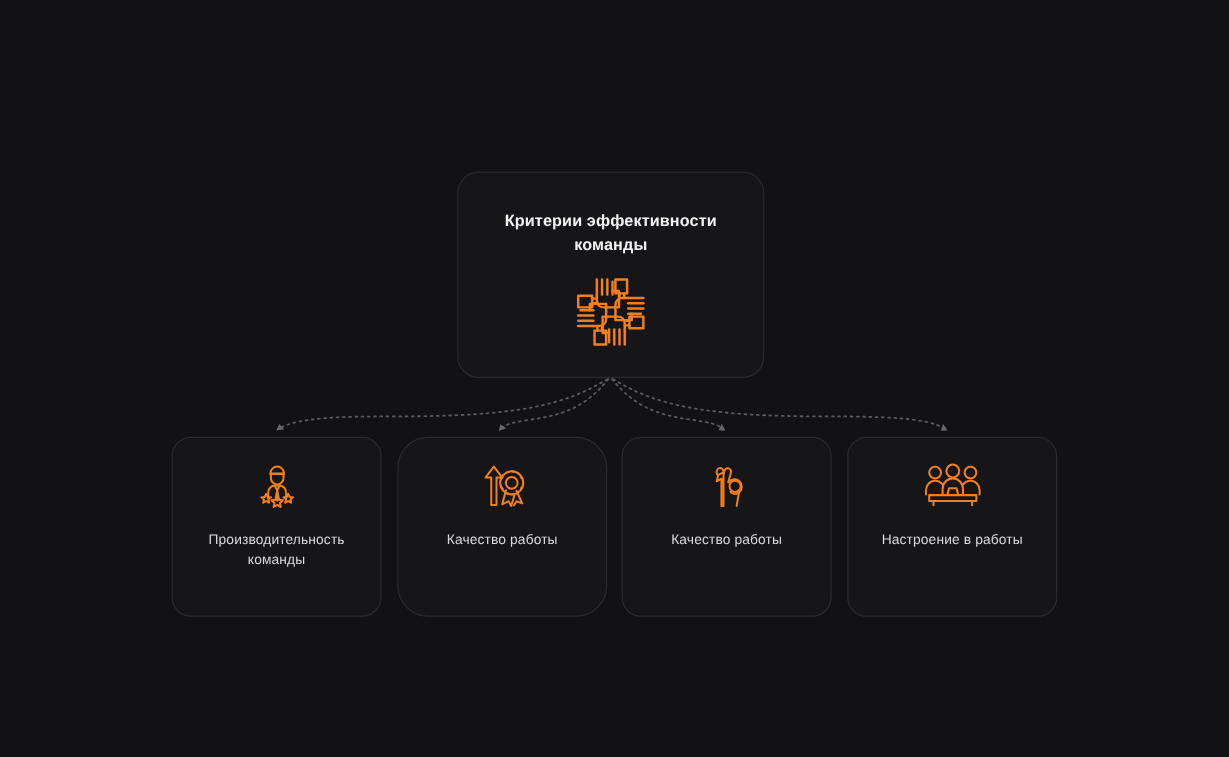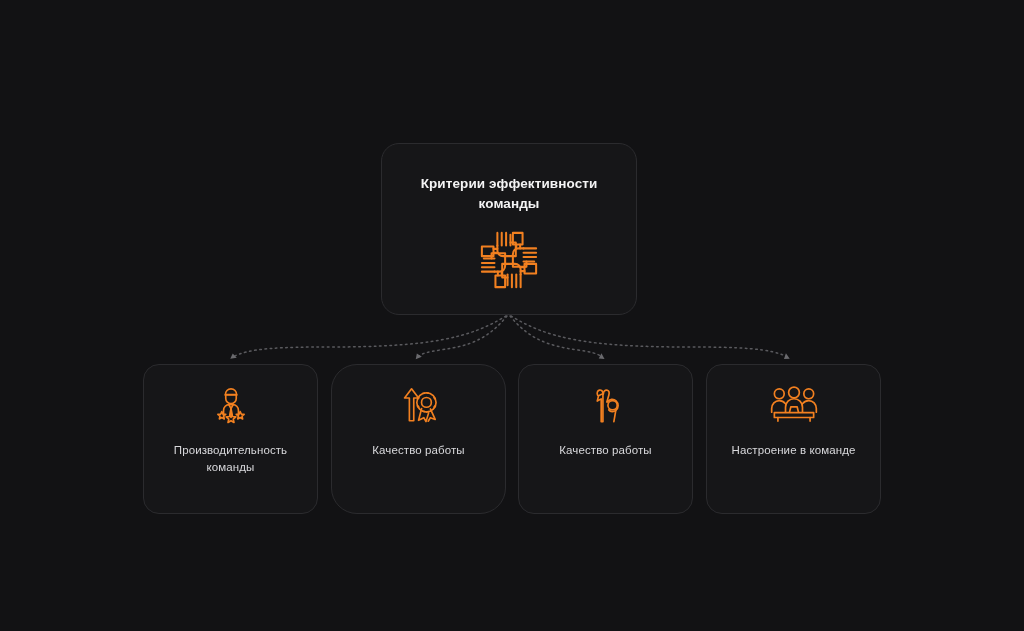--- a/index.html
+++ b/index.html
@@ -250,16 +250,16 @@
         <path d="M18.5,30 L18.5,24.5 C18.5,19.2 22.8,15 28,15 C33.2,15 37.5,19.2 37.5,24.5 L37.5,30"></path>
 
         <path d="M23,30 L24.5,24 L31.5,24 L33,30"></path>
 
         <path d="M6,30.5 L50,30.5 L50,36 L6,36 Z"></path>
 
         <path d="M10,36 L10,40"></path>
         <path d="M46,36 L46,40"></path>
       </svg>
     </div>
-    <div class="card-title">Настроение в команде</div>
+    <div class="card-title">Настроение в работы</div>
   </div>
 
 </div>
 
 </body></html>

